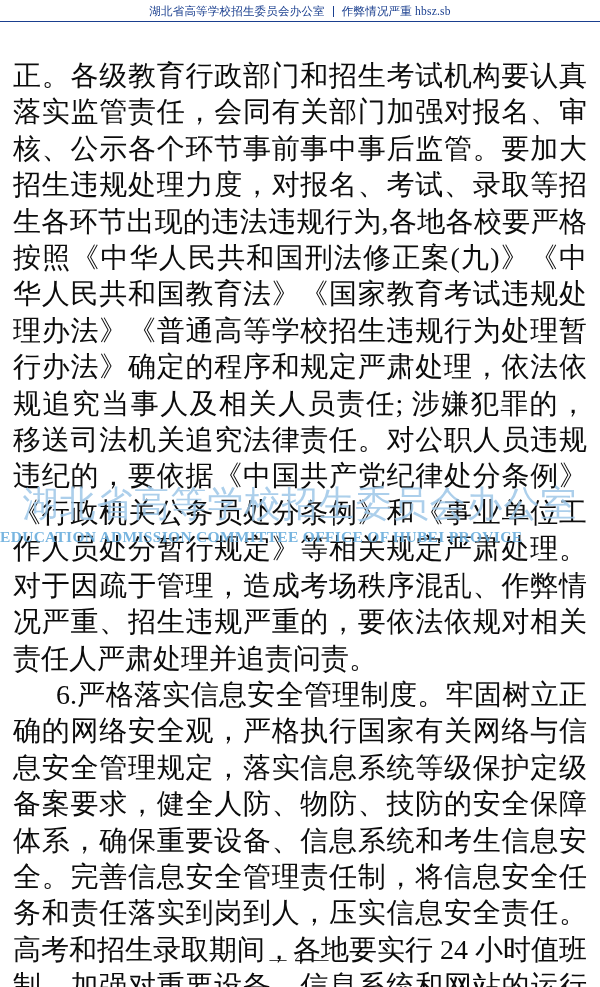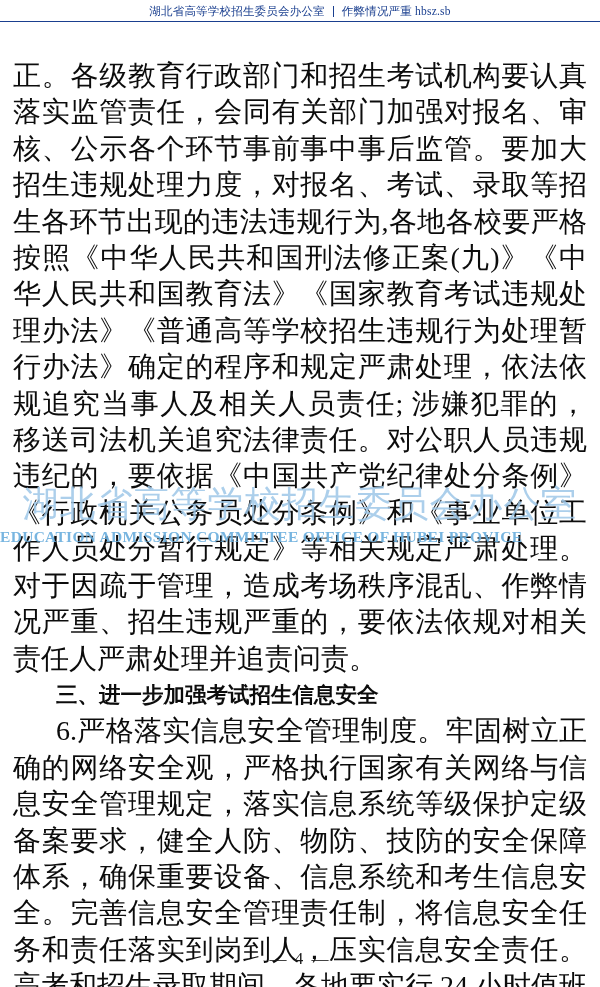--- a/index.html
+++ b/index.html
@@ -130,21 +130,20 @@
 
 <div class="page-header">
   <span class="hdr-text">湖北省高等学校招生委员会办公室</span>
   <span class="hdr-sep"></span>
   <span class="hdr-text">作弊情况严重 hbsz.sb</span>
 </div>
 <div class="header-rule"></div>
 
 <div class="doc-body">
   <p class="para">正。各级教育行政部门和招生考试机构要认真落实监管责任，会同有关部门加强对报名、审核、公示各个环节事前事中事后监管。要加大招生违规处理力度，对报名、考试、录取等招生各环节出现的违法违规行为,各地各校要严格按照《中华人民共和国刑法修正案(九)》《中华人民共和国教育法》《国家教育考试违规处理办法》《普通高等学校招生违规行为处理暂行办法》确定的程序和规定严肃处理，依法依规追究当事人及相关人员责任; 涉嫌犯罪的，移送司法机关追究法律责任。对公职人员违规违纪的，要依据《中国共产党纪律处分条例》《行政机关公务员处分条例》和《事业单位工作人员处分暂行规定》等相关规定严肃处理。对于因疏于管理，造成考场秩序混乱、作弊情况严重、招生违规严重的，要依法依规对相关责任人严肃处理并追责问责。</p>
-  <h3 class="heading">三、进一步加强考试招生信息安全</h3>
   <p class="para indent">6.严格落实信息安全管理制度。牢固树立正确的网络安全观，严格执行国家有关网络与信息安全管理规定，落实信息系统等级保护定级备案要求，健全人防、物防、技防的安全保障体系，确保重要设备、信息系统和考生信息安全。完善信息安全管理责任制，将信息安全任务和责任落实到岗到人，压实信息安全责任。高考和招生录取期间，各地要实行 24 小时值班制，加强对重要设备、信息系统和网站的运行监控和安全监测，进一步完善防病毒、防攻击、防篡改、防瘫痪、防窃密的技术措施，加强对重要设</p>
 </div>
 
 <div class="watermark">
   <div class="wm-line1">湖北省高等学校招生委员会办公室</div>
   <div class="wm-line2">EDUCATION ADMISSION COMMITTEE OFFICE OF HUBEI PROVICE</div>
 </div>
 
 <div class="page-footer">— 4 —</div>
 

